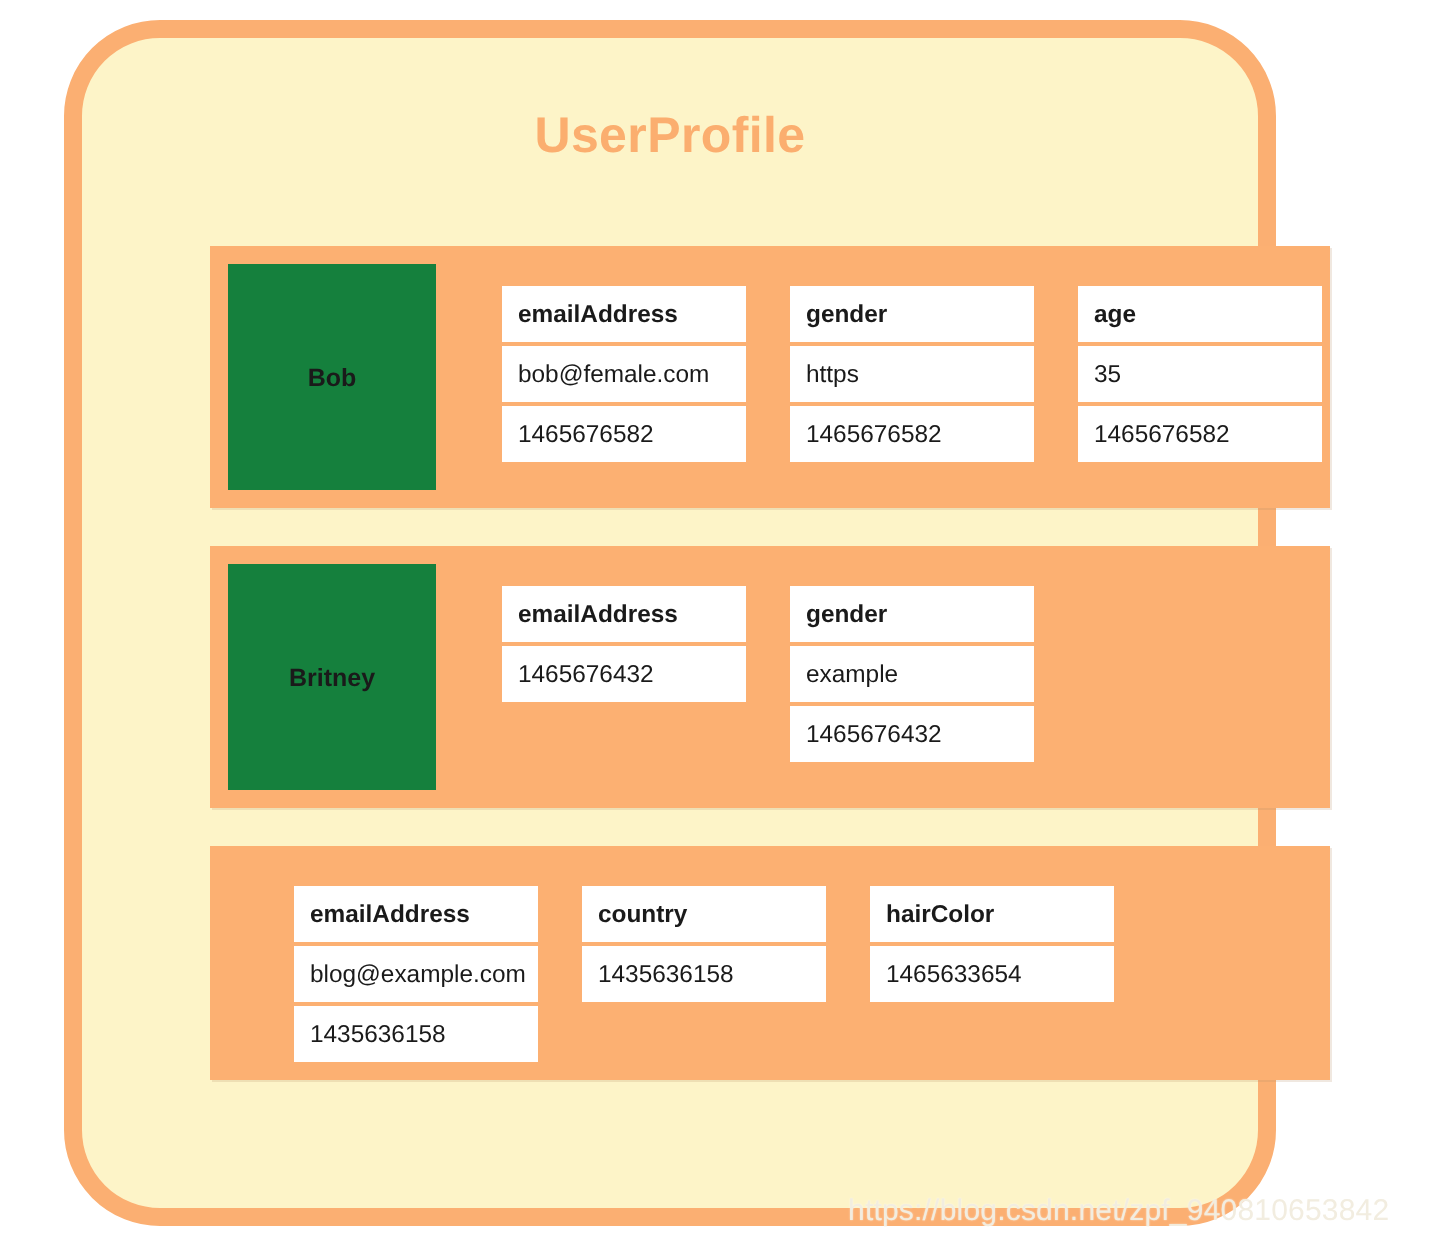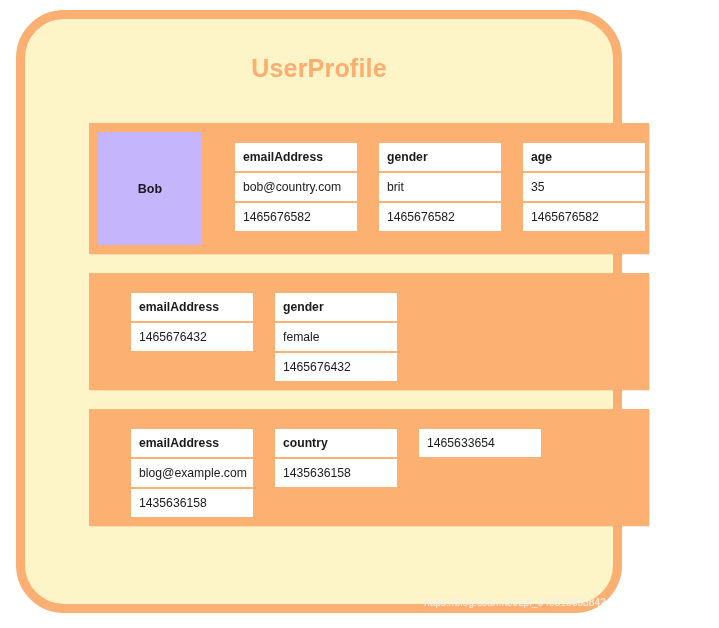--- a/index.html
+++ b/index.html
@@ -11,21 +11,21 @@
     width: 719px;
     height: 628px;
     position: relative;
     font-family: "Liberation Sans", sans-serif;
     overflow: hidden;
   }
 
   
   #entity-container {
     position: absolute;
-    left: 16px;
+    left: 32px;
     top: 10px;
     width: 606px;
     height: 603px;
     box-sizing: border-box;
     background: #fdf4c8;
     border: 9px solid #fbaf72;
     border-radius: 48px;
   }
 
   #entity-title {
@@ -54,21 +54,21 @@
     display: flex;
     align-items: stretch;
     padding: 9px;
     margin-bottom: 19px;
     box-shadow: 1px 1px 0 0 rgba(180,140,100,0.20);
   }
 
   .user-name-box {
     width: 104px;
     min-height: 113px;
-    background: #c4b5fd;
+    background: #15803d;
     display: flex;
     align-items: center;
     justify-content: center;
     font-size: 12.5px;
     font-weight: bold;
     color: #1a1a1a;
     flex: 0 0 auto;
   }
 
   .fields {
@@ -102,81 +102,83 @@
 
   .field-cell.key {
     font-weight: bold;
   }
 
   
   #watermark {
     position: absolute;
     left: 424px;
     top: 597px;
-    font-size: 10px;
+    font-size: 15px;
     color: #f2ede0;
     text-shadow: 0 0 1px rgba(255,255,255,0.6);
     white-space: nowrap;
     letter-spacing: 0.1px;
     pointer-events: none;
   }
 </style>
 </head>
 <body>
 
 <div id="entity-container">
 
   <div id="entity-title">UserProfile</div>
 
   <div id="rows">
       <div class="user-row">
         <div class="user-name-box">Bob</div>
         <div class="fields">
           <div class="field-card">
             <div class="field-cell key">emailAddress</div>
-            <div class="field-cell value">bob@country.com</div>
+            <div class="field-cell value">bob@female.com</div>
             <div class="field-cell timestamp">1465676582</div>
           </div>
           <div class="field-card">
             <div class="field-cell key">gender</div>
-            <div class="field-cell value">brit</div>
+            <div class="field-cell value">https</div>
             <div class="field-cell timestamp">1465676582</div>
           </div>
           <div class="field-card">
             <div class="field-cell key">age</div>
             <div class="field-cell value">35</div>
             <div class="field-cell timestamp">1465676582</div>
           </div>
         </div>
       </div>
       <div class="user-row">
+        <div class="user-name-box">Britney</div>
         <div class="fields">
           <div class="field-card">
             <div class="field-cell key">emailAddress</div>
             <div class="field-cell timestamp">1465676432</div>
           </div>
           <div class="field-card">
             <div class="field-cell key">gender</div>
-            <div class="field-cell value">female</div>
+            <div class="field-cell value">example</div>
             <div class="field-cell timestamp">1465676432</div>
           </div>
         </div>
       </div>
       <div class="user-row">
         <div class="fields">
           <div class="field-card">
             <div class="field-cell key">emailAddress</div>
             <div class="field-cell value">blog@example.com</div>
             <div class="field-cell timestamp">1435636158</div>
           </div>
           <div class="field-card">
             <div class="field-cell key">country</div>
             <div class="field-cell timestamp">1435636158</div>
           </div>
           <div class="field-card">
+            <div class="field-cell key">hairColor</div>
             <div class="field-cell timestamp">1465633654</div>
           </div>
         </div>
       </div>
     </div>
 
 </div>
 
 <div id="watermark">https://blog.csdn.net/zpf_940810653842</div>
 

